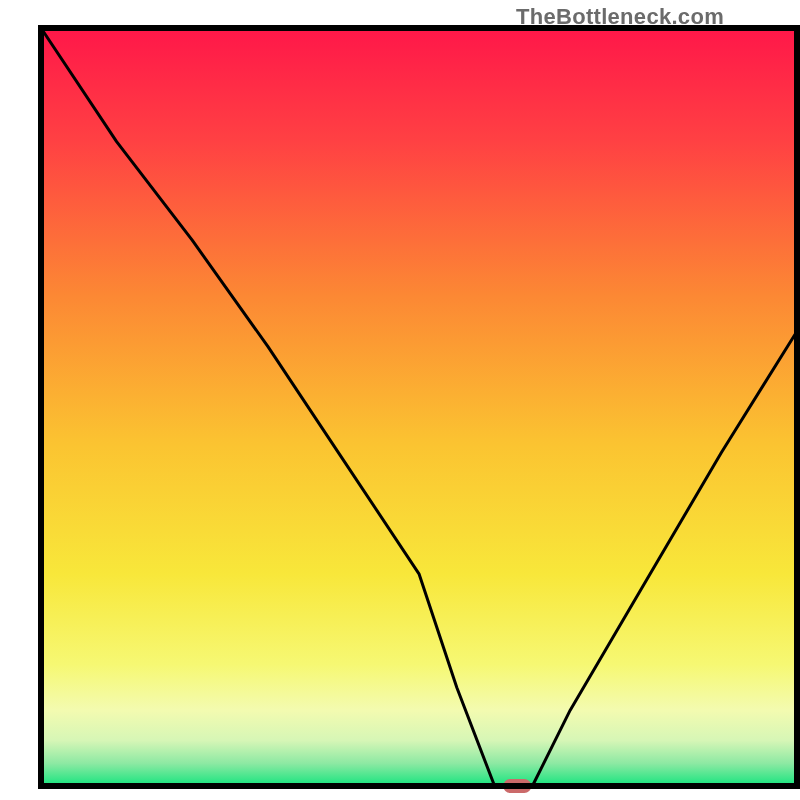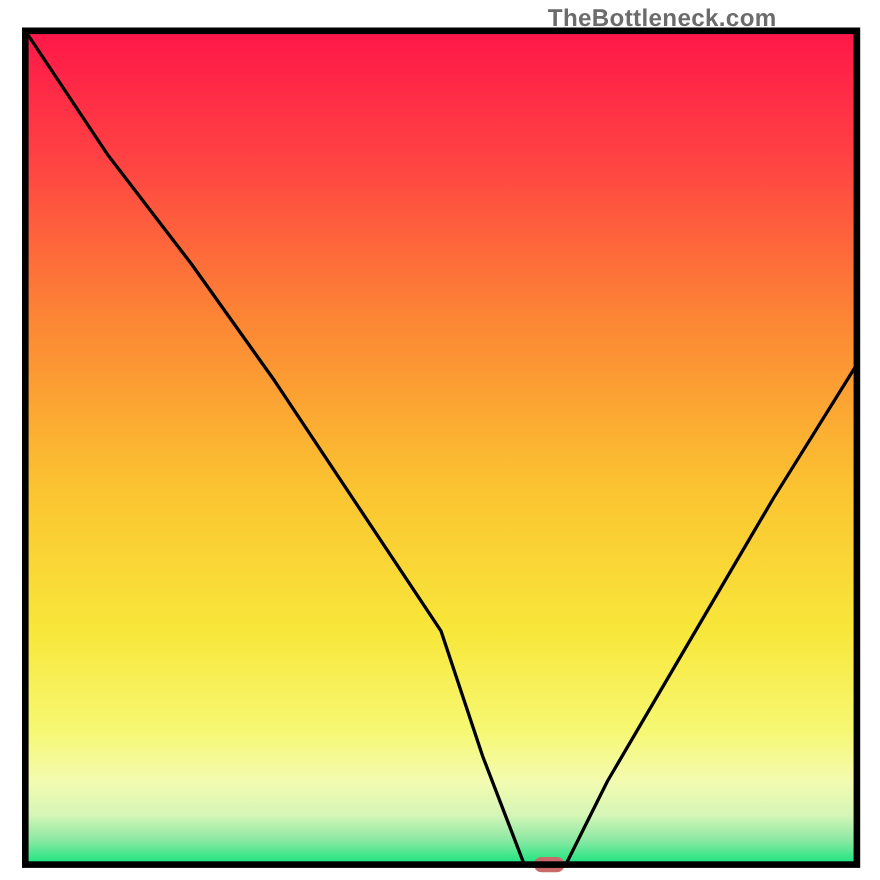--- a/index.html
+++ b/index.html
@@ -7,20 +7,21 @@
     padding: 0;
     width: 800px;
     height: 800px;
     background: #fff;
     font-family: Arial, Helvetica, sans-serif;
   }
   .container {
     position: relative;
     width: 720px;
     height: 800px;
+    margin-left: 18px;
   }
   .watermark {
     position: absolute;
     top: 4px;
     right: 14px;
     color: #6b6b6b;
     font-size: 22px;
     font-weight: 600;
     letter-spacing: 0.3px;
   }

